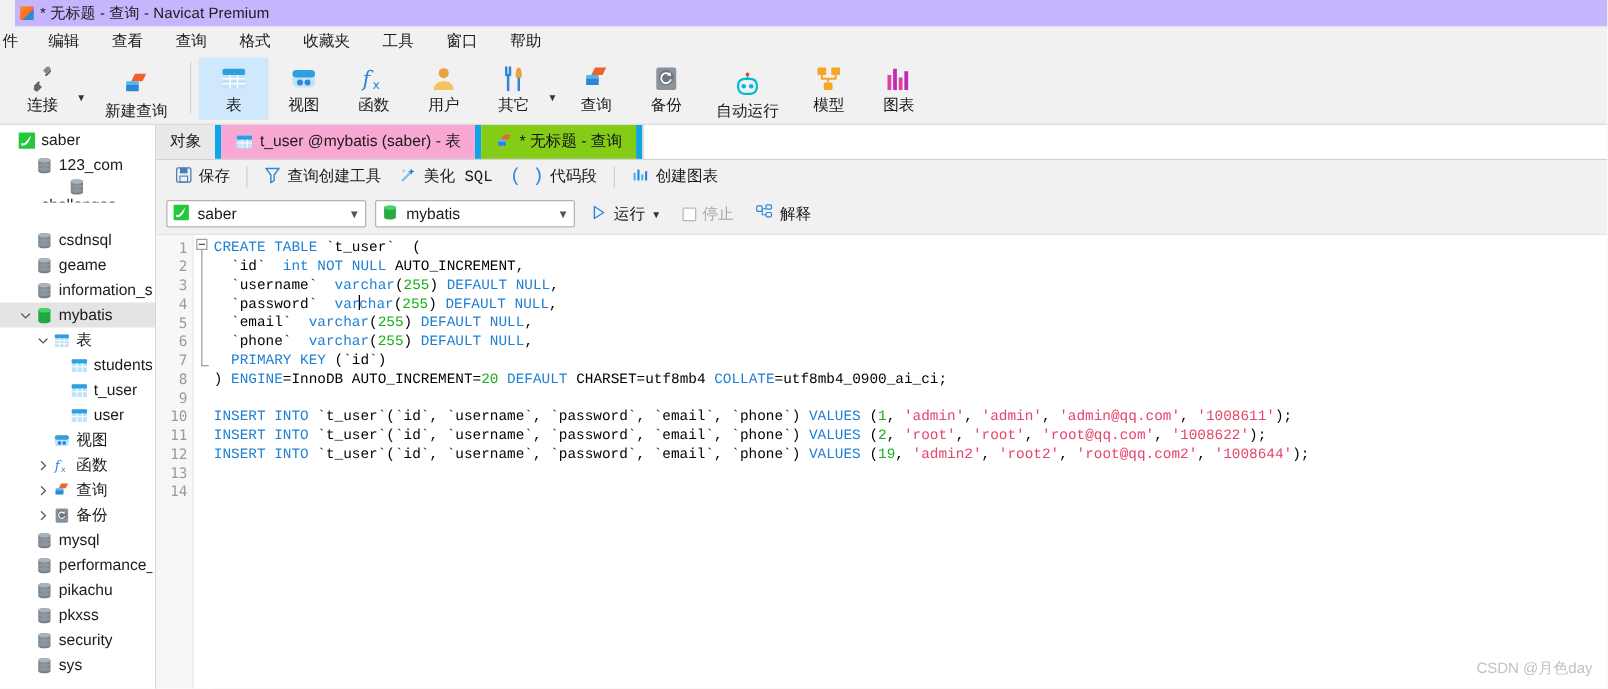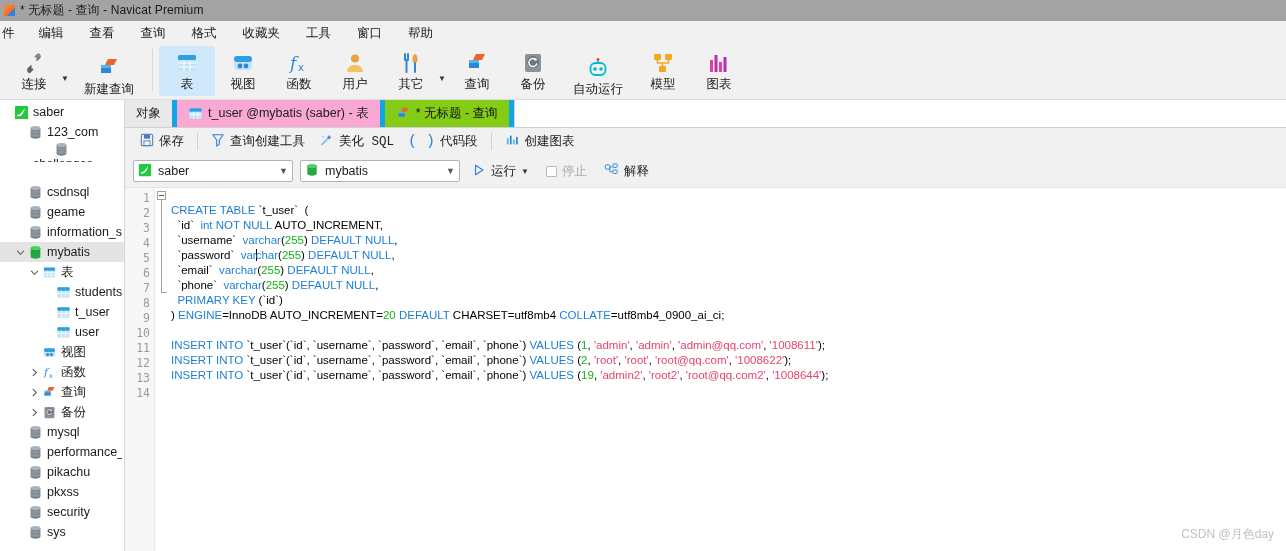--- a/index.html
+++ b/index.html
@@ -8,24 +8,25 @@
     width: 1286px; height: 551px;
     overflow: hidden;
     background: #ffffff;
     font-family: "Liberation Sans", "DejaVu Sans", sans-serif;
     -webkit-font-smoothing: antialiased;
   }
   #app { position: relative; width: 1286px; height: 551px; background: #f1f1f1; }
 
   
   .titlebar {
-    height: 22px; background: #a3a3a3;
+    height: 22px; background: #c4b5fd;
     display: flex; align-items: center;
     padding-left: 4px; font-size: 12px; color: #1a1a1a;
     border-bottom: 1px solid #f0f0f0;
+    margin-left: 12px;
   }
   .title-icon {
     width: 11px; height: 11px; margin-right: 5px; margin-left: 0px;
     background: linear-gradient(135deg,#ff8a3d 0%, #ff6b1a 60%, #2f86d8 60%, #2f86d8 100%);
     border-radius: 1px; flex: none;
   }
   .title-text { white-space: nowrap; letter-spacing: .1px; }
 
   
   .menubar {
@@ -139,22 +140,22 @@
   .gutter div { height: 15px; line-height: 15px; padding-right: 4px; }
   .foldcol { width: 16px; background: #ffffff; flex: none; position: relative; padding-top: 3px; }
   .foldbox {
     position: absolute; left: 2px; top: 3px; width: 9px; height: 9px;
     border: 1px solid #a0a0a0; background: #fff;
   }
   .foldbox:after { content: ""; position: absolute; left: 1px; top: 3px; width: 5px; height: 1px; background: #555; }
   .foldline { position: absolute; left: 6px; top: 12px; width: 1px; height: 93px; background: #a0a0a0; }
   .foldfoot { position: absolute; left: 6px; top: 104px; width: 6px; height: 1px; background: #a0a0a0; }
   .code {
-    flex: 1; font-family: Liberation Sans, sans-serif;
-    font-size: 11.5px; line-height: 15px; padding-top: 15px; white-space: pre;
+    flex: 1; font-family: Liberation Mono, monospace;
+    font-size: 11.5px; line-height: 15px; padding-top: 3px; white-space: pre;
     color: #000; overflow: hidden; position: relative;
   }
   .code .ln { height: 15px; line-height: 15px; }
   .kw { color: #1f7fd4; }
   .num { color: #12b212; }
   .str { color: #e6456b; }
   .pl { color: #000; }
   .caret-blk {
     display: inline-block; width: 1px; height: 12px; background: #000;
     vertical-align: -2px; margin: 0 -1px;

